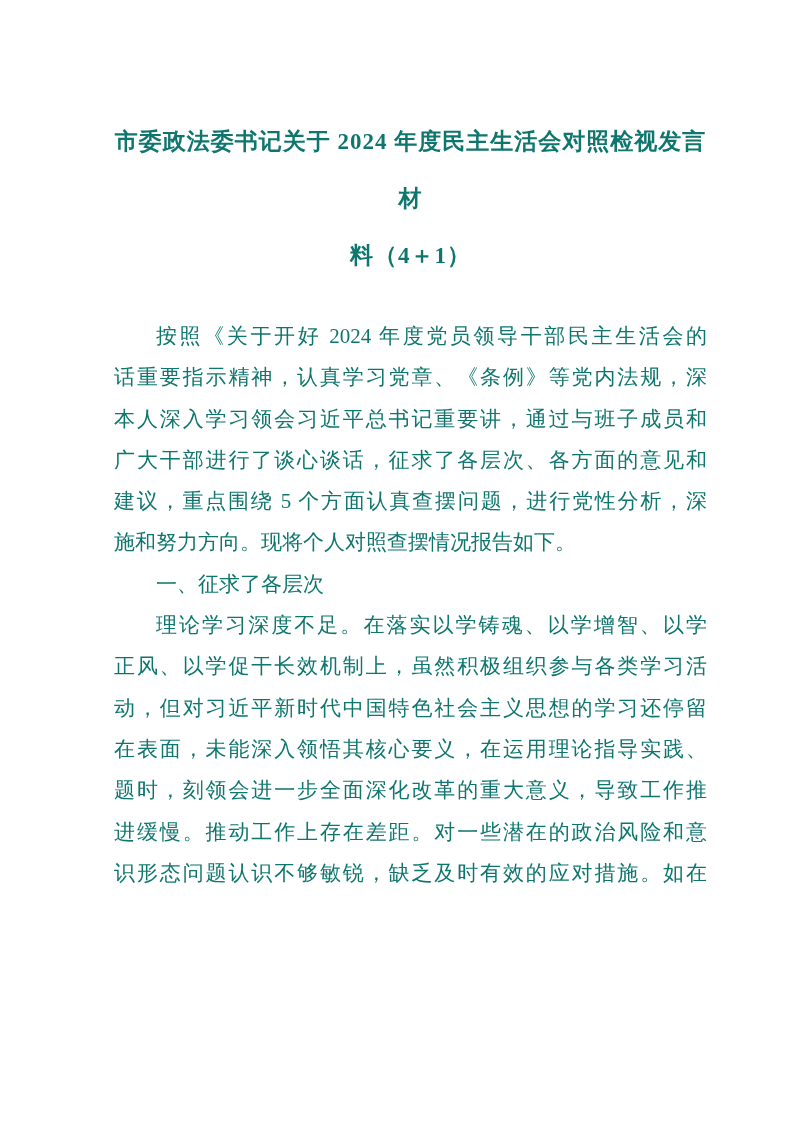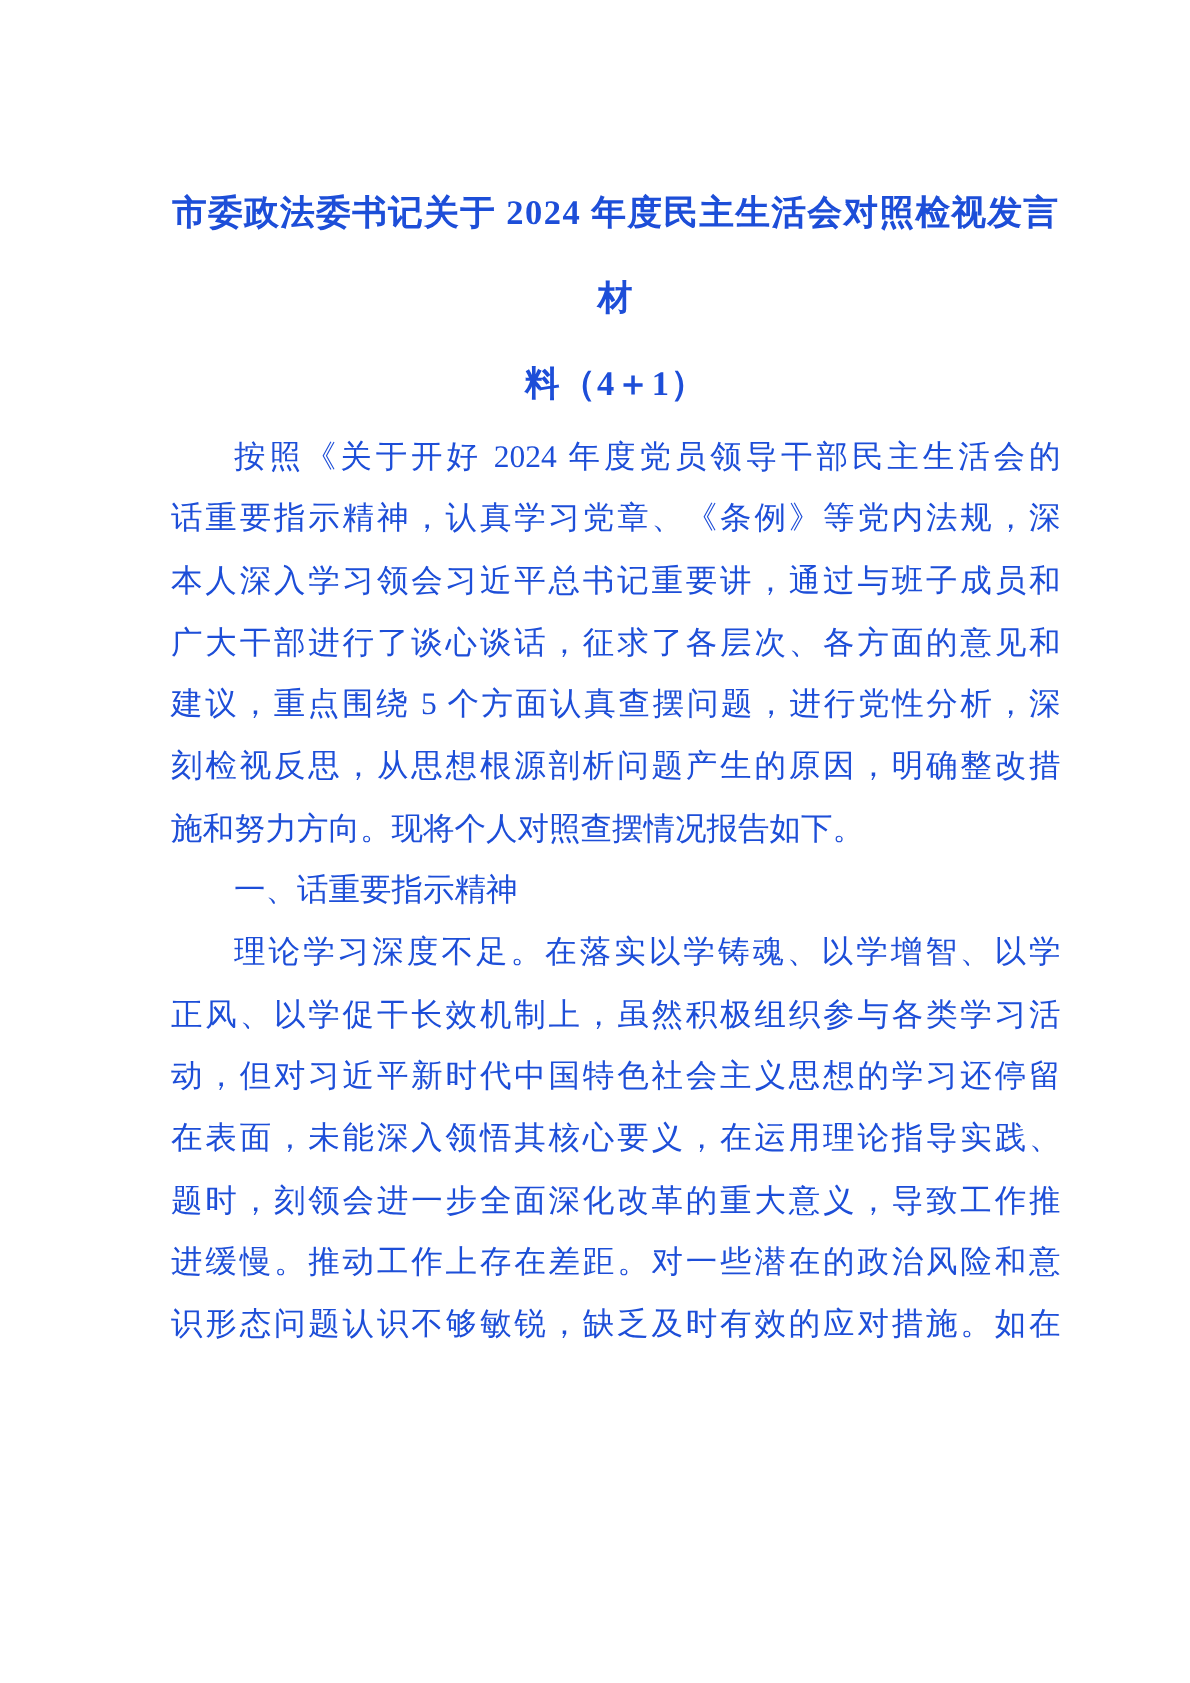--- a/index.html
+++ b/index.html
@@ -7,32 +7,32 @@
     padding: 0;
     background: #ffffff;
   }
   .page {
     position: relative;
     width: 793px;
     height: 1122px;
     background: #ffffff;
     overflow: hidden;
     font-family: "Liberation Serif", "DejaVu Serif", serif;
-    color: #1d4ed8;
+    color: #0f766e;
   }
   .doc-title {
     margin: 113px 86px 0 114px;
     text-align: center;
     font-size: 23px;
     line-height: 57px;
     font-weight: bold;
     letter-spacing: 1px;
   }
   .doc-body {
-    margin: 0 86px 0 114px;
+    margin: 32px 86px 0 114px;
     font-size: 21px;
     line-height: 41.3px;
   }
   .ln {
     text-align: justify;
     text-align-last: justify;
     white-space: nowrap;
     overflow: visible;
   }
   .ln.last {
@@ -53,25 +53,24 @@
   </div>
 
   <div class="doc-body">
 
     <div class="paragraph">
       <div class="ln indent">按照《关于开好 2024 年度党员领导干部民主生活会的</div>
       <div class="ln">话重要指示精神，认真学习党章、《条例》等党内法规，深</div>
       <div class="ln">本人深入学习领会习近平总书记重要讲，通过与班子成员和</div>
       <div class="ln">广大干部进行了谈心谈话，征求了各层次、各方面的意见和</div>
       <div class="ln">建议，重点围绕 5 个方面认真查摆问题，进行党性分析，深</div>
-      <div class="ln">刻检视反思，从思想根源剖析问题产生的原因，明确整改措</div>
       <div class="ln last">施和努力方向。现将个人对照查摆情况报告如下。</div>
     </div>
 
-    <div class="ln last indent">一、话重要指示精神</div>
+    <div class="ln last indent">一、征求了各层次</div>
 
 
     <div class="paragraph">
       <div class="ln indent">理论学习深度不足。在落实以学铸魂、以学增智、以学</div>
       <div class="ln">正风、以学促干长效机制上，虽然积极组织参与各类学习活</div>
       <div class="ln">动，但对习近平新时代中国特色社会主义思想的学习还停留</div>
       <div class="ln">在表面，未能深入领悟其核心要义，在运用理论指导实践、</div>
       <div class="ln">题时，刻领会进一步全面深化改革的重大意义，导致工作推</div>
       <div class="ln">进缓慢。推动工作上存在差距。对一些潜在的政治风险和意</div>
       <div class="ln">识形态问题认识不够敏锐，缺乏及时有效的应对措施。如在</div>

